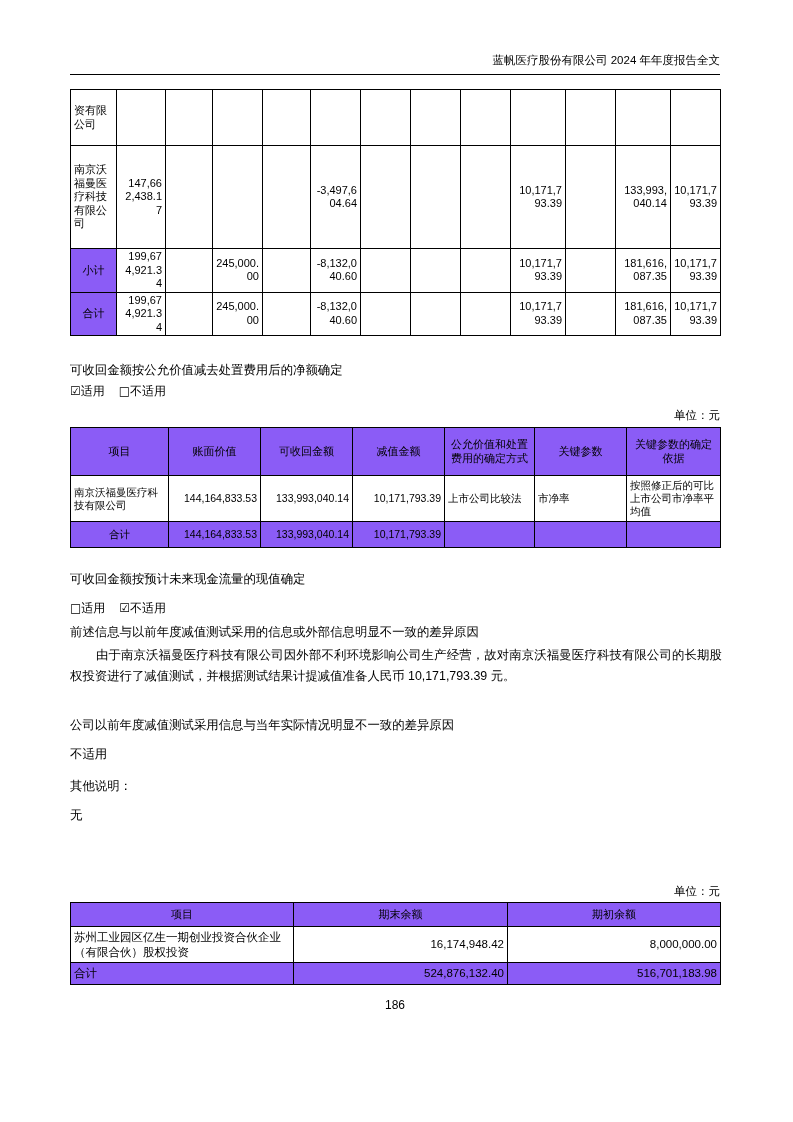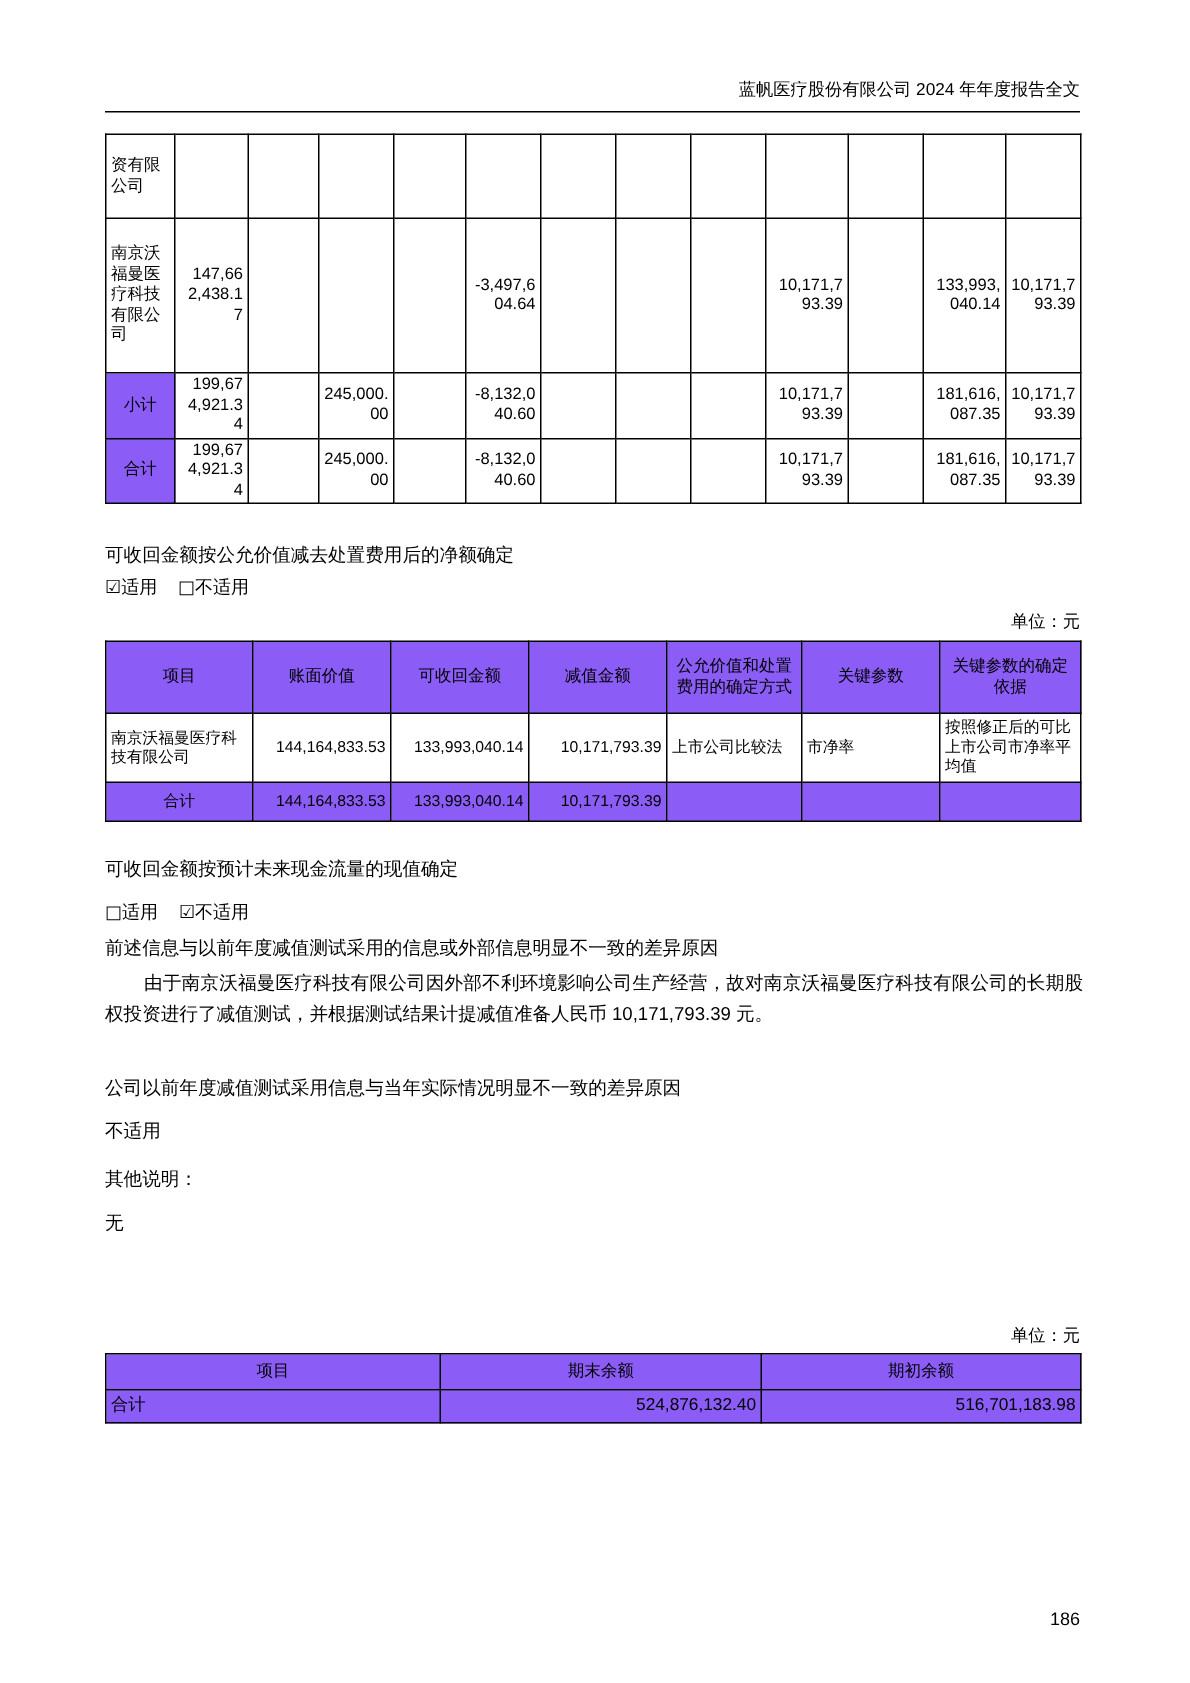--- a/index.html
+++ b/index.html
@@ -117,23 +117,23 @@
     position: absolute;
     left: 70px;
     top: 902px;
     width: 650px;
   }
   #tbl-oncfa td { font-size: 11.5px; line-height: 15px; }
 
   .pg-num {
     position: absolute;
     left: 70px;
-    top: 1072px;
-    width: 650px;
-    text-align: right;
+    top: 998px;
+    width: 650px;
+    text-align: center;
     font-size: 12px;
     font-family: "Liberation Sans", "DejaVu Sans", sans-serif;
   }
 </style>
 </head>
 <body>
 
 <div class="page">
 
   <div class="pg-header">蓝帆医疗股份有限公司 2024 年年度报告全文</div>
@@ -297,20 +297,25 @@
         <col style="width:213px">
     </colgroup>
     <thead>
       <tr id="onc-head-row" style="height: 24px;">
           <th class="shade ctr">项目</th>
           <th class="shade ctr">期末余额</th>
           <th class="shade ctr">期初余额</th>
         </tr>
     </thead>
     <tbody>
+        <tr style="height: 36px;">
+          <td class="lft">苏州工业园区亿生一期创业投资合伙企业（有限合伙）股权投资</td>
+          <td class="num">16,174,948.42</td>
+          <td class="num">8,000,000.00</td>
+        </tr>
         <tr style="height: 22px;">
           <td class="shade lft">合计</td>
           <td class="shade num">524,876,132.40</td>
           <td class="shade num">516,701,183.98</td>
         </tr>
       </tbody>
   </table>
 
   <div class="pg-num">186</div>
 

